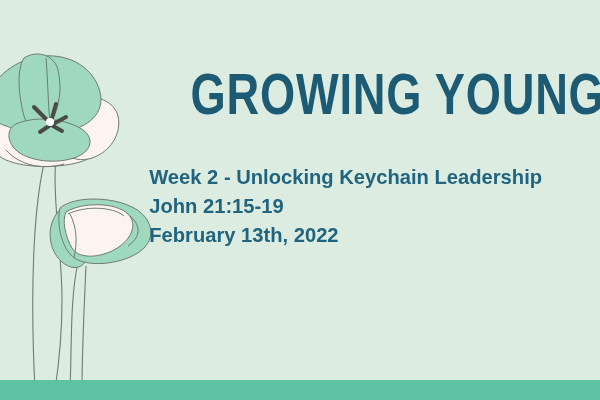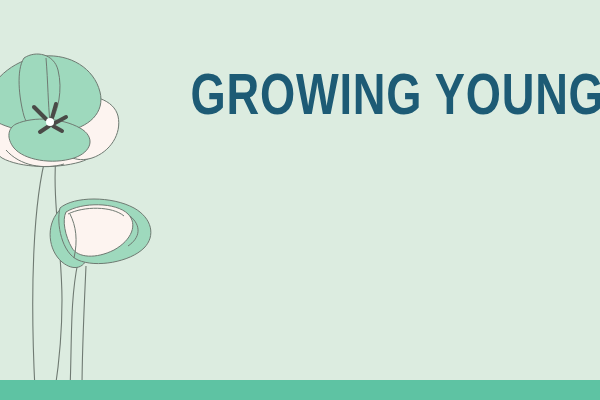--- a/index.html
+++ b/index.html
@@ -117,16 +117,21 @@
       <path d="M66,212 C82,202 116,202 128,214 C138,224 132,240 114,250
                C96,259 78,258 72,248 C65,236 62,220 66,212 Z" fill="#fdf4f0" stroke="#6f7a72" stroke-width="1"></path>
       <path d="M68,214 C84,206 112,206 124,216" fill="none" stroke="#6f7a72" stroke-width="1"></path>
       <path d="M74,258 C78,240 76,226 70,214" fill="none" stroke="#6f7a72" stroke-width="1"></path>
       <path d="M130,216 C142,226 140,238 128,246" fill="none" stroke="#6f7a72" stroke-width="1"></path>
     </g>
   </svg>
 
   <div id="text-block">
     <div id="title">GROWING YOUNG</div>
+    <div id="subtitle-group">
+      <div class="subtitle-line">Week 2 - Unlocking Keychain Leadership</div>
+      <div class="subtitle-line">John 21:15-19</div>
+      <div class="subtitle-line">February 13th, 2022</div>
+    </div>
   </div>
 
   <div id="bottom-bar"></div>
 </div>
 
 </body></html>

